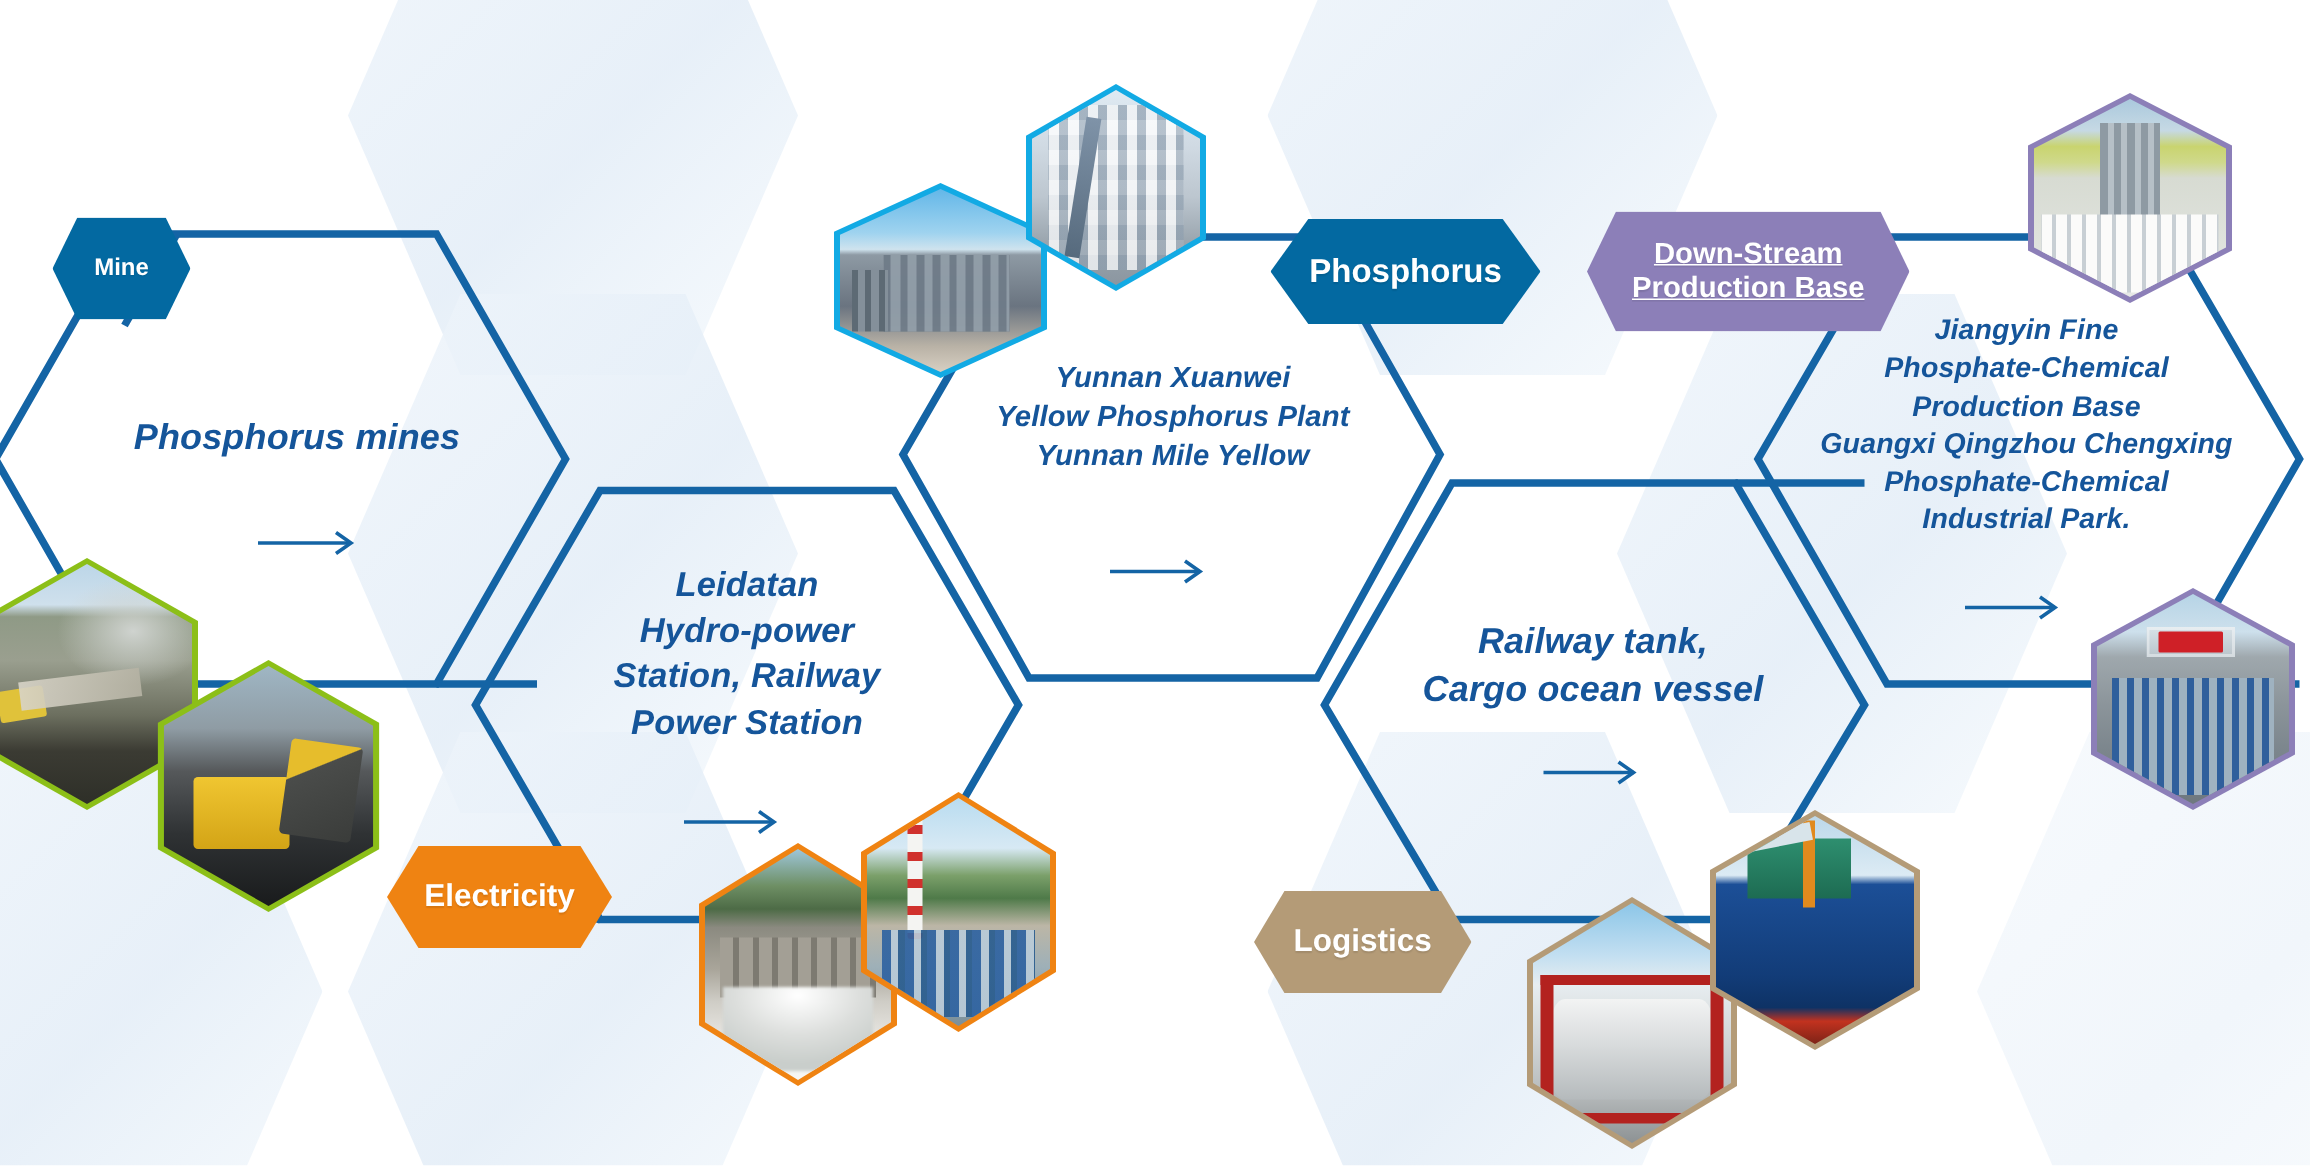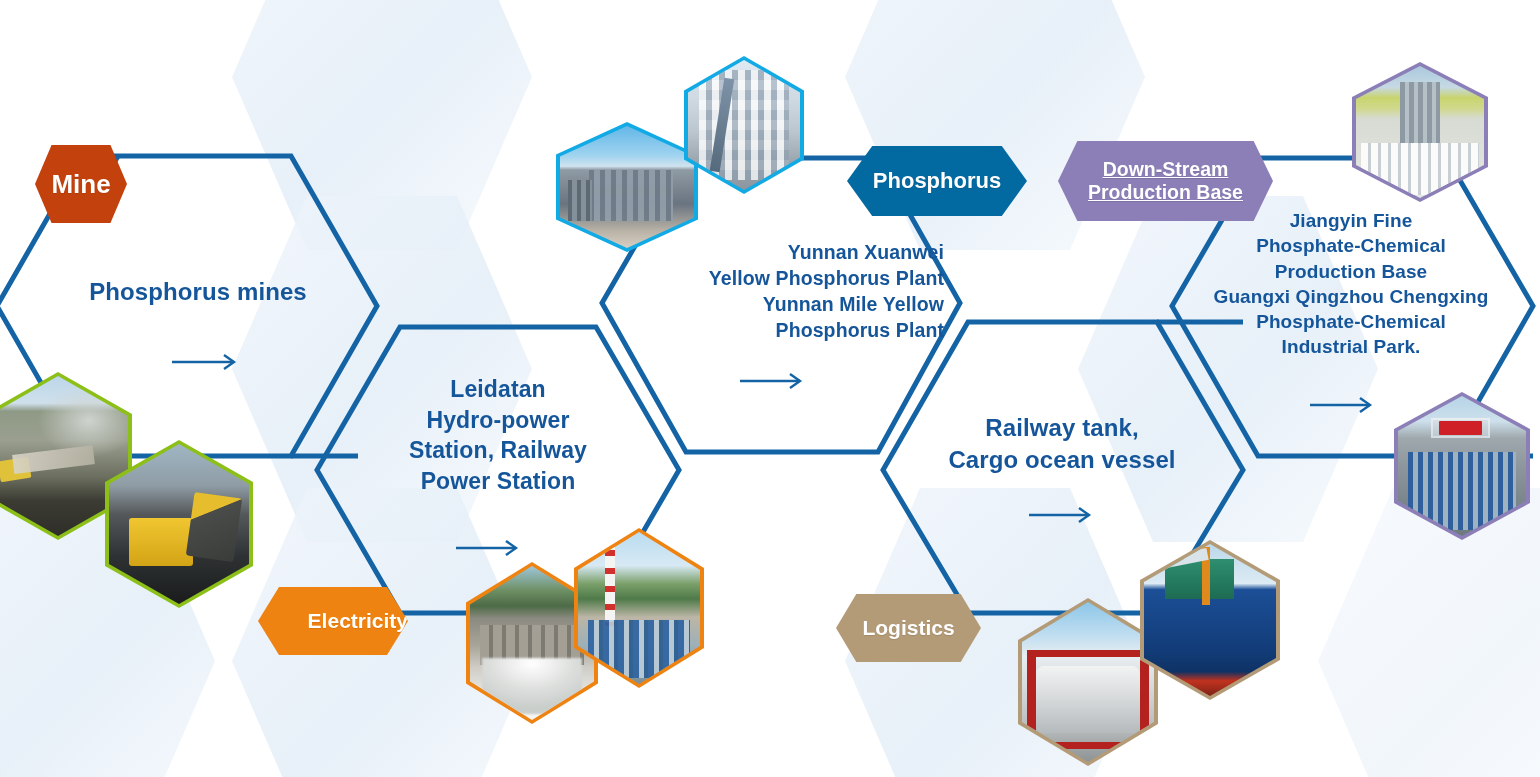--- a/index.html
+++ b/index.html
@@ -31,21 +31,21 @@
   .cellText{
     position:absolute;
     z-index:4;
     text-align:center;
     color:#15559a;
     font-weight:bold;
     line-height:1.33;
     letter-spacing:.1px;
     pointer-events:none;
   }
-  .cellText .line{display:block;white-space:nowrap;}
+  .cellText .line{display:block;white-space:nowrap;font-style:italic;}
 
   
   .tag{
     position:absolute;
     z-index:6;
     display:flex;
     align-items:center;
     justify-content:center;
     text-align:center;
     color:#ffffff;
@@ -287,46 +287,45 @@
     <span class="line">Phosphorus mines</span>
   </div>
 
   <div class="cellText" style="left:336px;top:374px;width:324px;font-size:23px;">
     <span class="line">Leidatan</span>
     <span class="line">Hydro-power</span>
     <span class="line">Station, Railway</span>
     <span class="line">Power Station</span>
   </div>
 
-  <div class="cellText" style="left:620px;top:240px;width:324px;font-size:19.5px;text-align:right;">
+  <div class="cellText" style="left:620px;top:240px;width:324px;font-size:19.5px;">
     <span class="line">Yunnan Xuanwei</span>
     <span class="line">Yellow Phosphorus Plant</span>
     <span class="line">Yunnan Mile Yellow</span>
-    <span class="line">Phosphorus Plant</span>
   </div>
 
   <div class="cellText" style="left:900px;top:412px;width:324px;font-size:24px;">
     <span class="line">Railway tank,</span>
     <span class="line">Cargo ocean vessel</span>
   </div>
 
   <div class="cellText" style="left:1190px;top:208px;width:322px;font-size:19px;">
     <span class="line">Jiangyin Fine</span>
     <span class="line">Phosphate-Chemical</span>
     <span class="line">Production Base</span>
     <span class="line">Guangxi Qingzhou Chengxing</span>
     <span class="line">Phosphate-Chemical</span>
     <span class="line">Industrial Park.</span>
   </div>
 
-  <div class="tag tall" style="left:35px;top:145px;width:92px;height:78px;background:#c2410c;font-size:26px;">
+  <div class="tag tall" style="left:35px;top:145px;width:92px;height:68px;background:#0369a1;font-size:16px;">
     <span>Mine</span>
   </div>
 
-  <div class="tag" style="left:258px;top:587px;width:150px;height:68px;background:#ef8312;font-size:21px;justify-content:flex-end;">
+  <div class="tag" style="left:258px;top:564px;width:150px;height:68px;background:#ef8312;font-size:21px;">
     <span>Electricity</span>
   </div>
 
   <div class="tag" style="left:847px;top:146px;width:180px;height:70px;background:#0369a1;font-size:22px;">
     <span>Phosphorus</span>
   </div>
 
   <div class="tag" style="left:836px;top:594px;width:145px;height:68px;background:#b49b77;font-size:21px;">
     <span>Logistics</span>
   </div>

